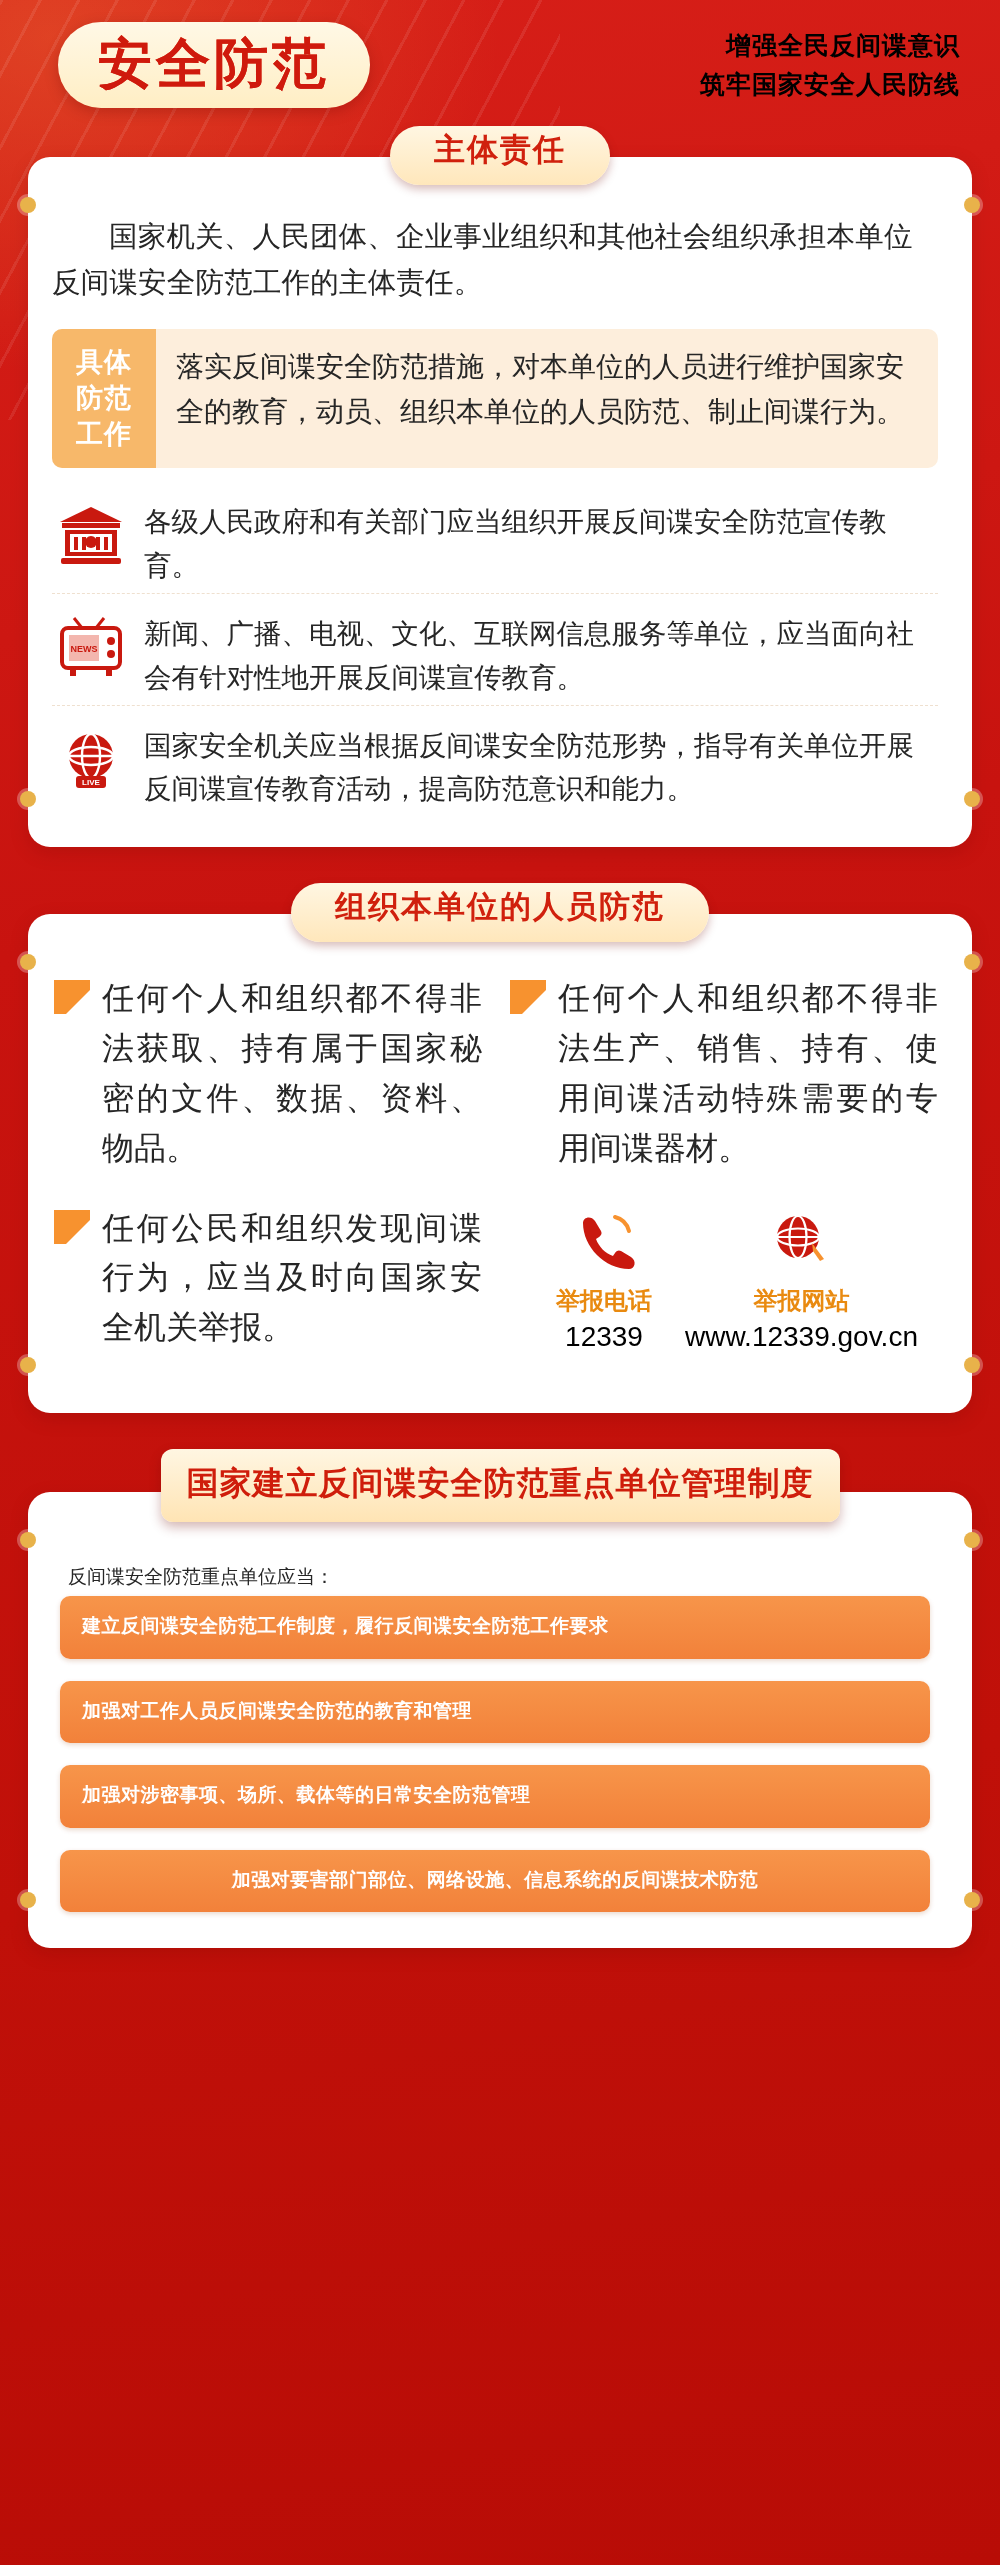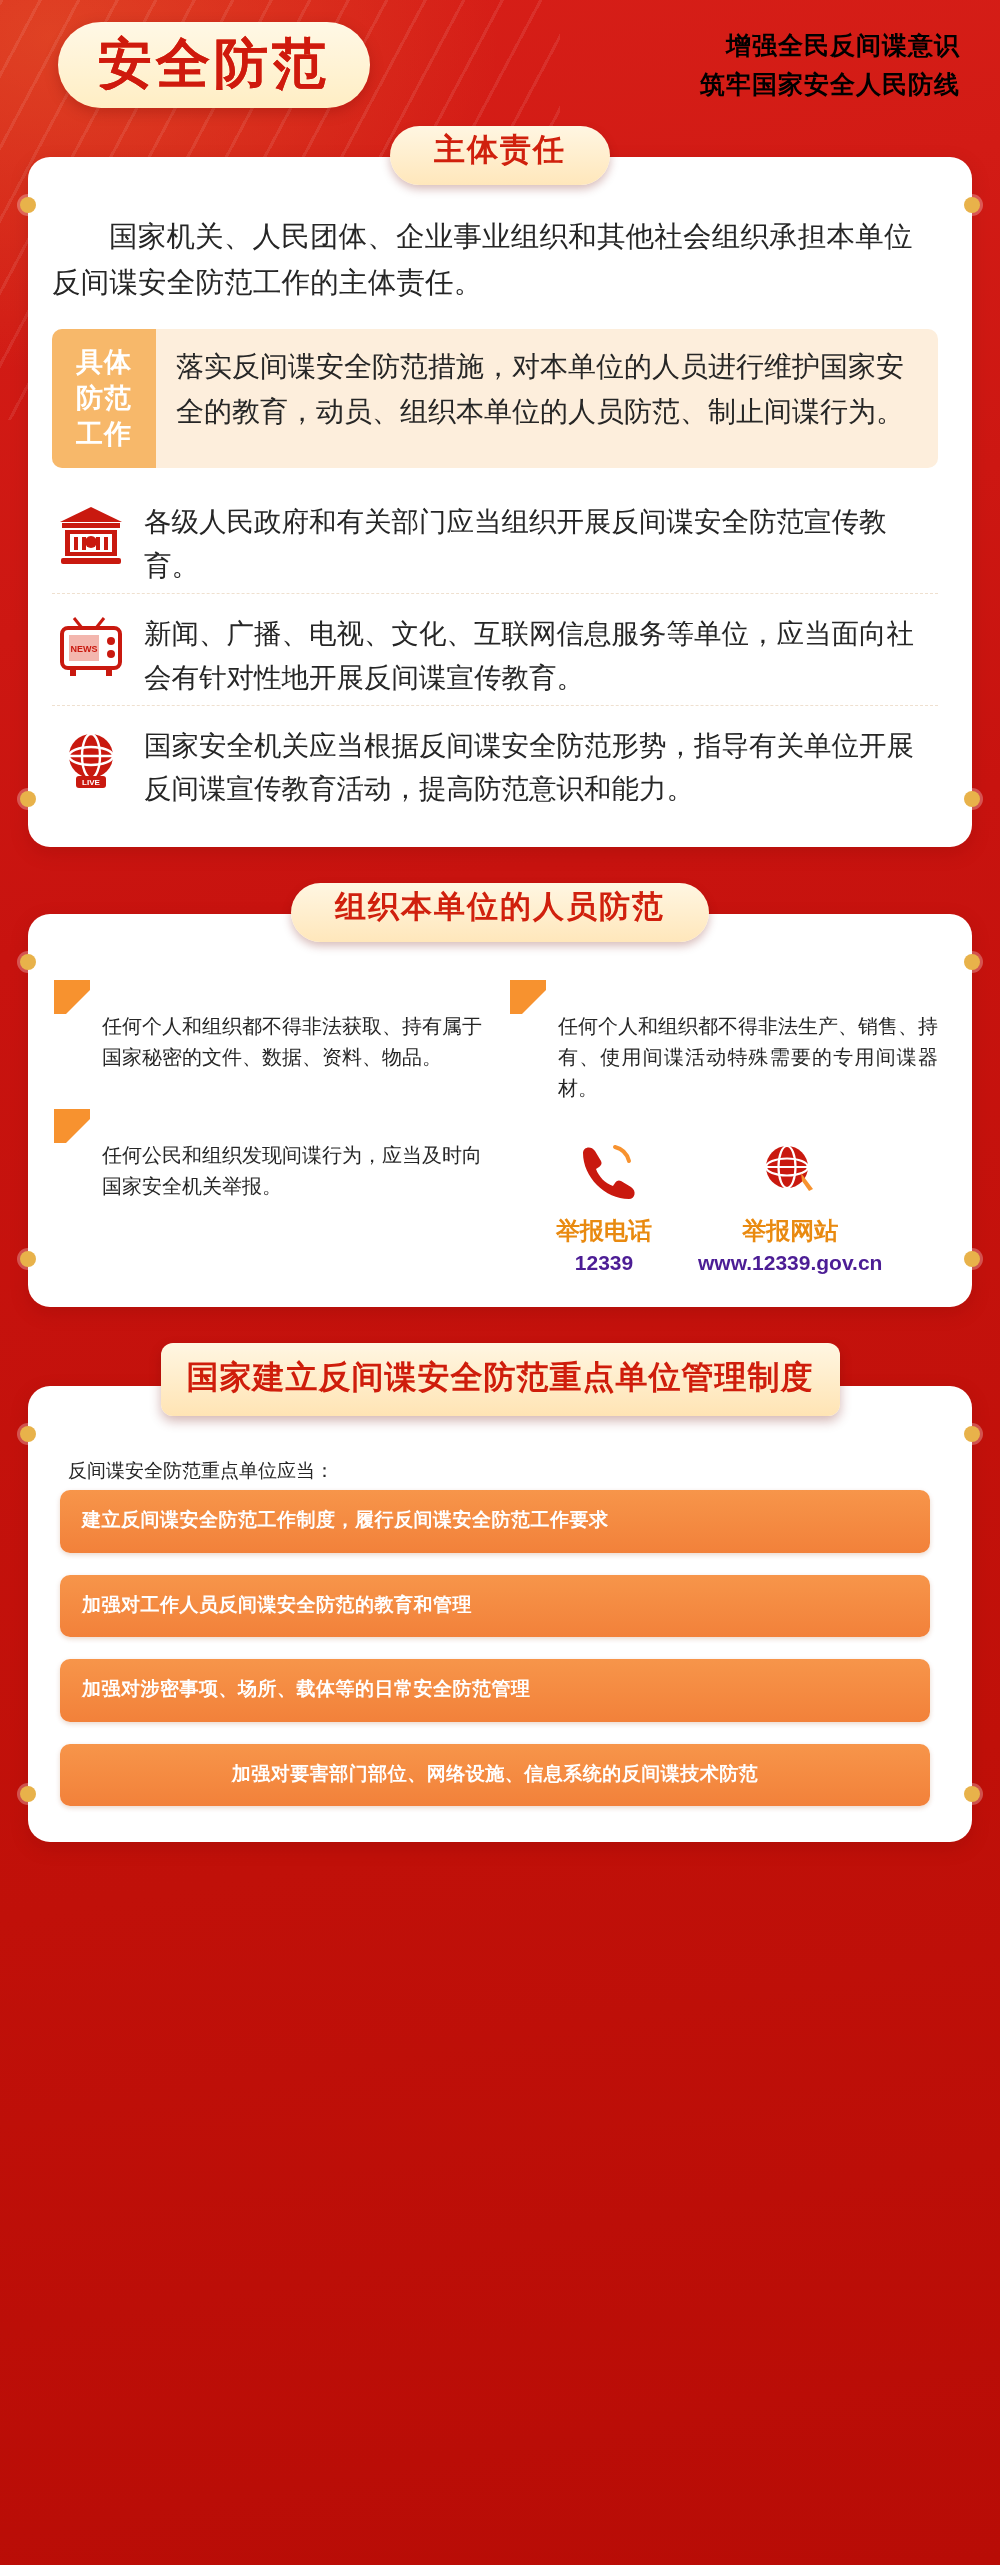--- a/index.html
+++ b/index.html
@@ -186,53 +186,51 @@
     align-items: flex-start;
     margin-bottom: 30px;
   }
   .flag {
     flex: 0 0 40px;
     width: 40px; height: 40px;
     margin-right: 10px;
     margin-top: 4px;
   }
   .flagitem .ftext {
-    font-size: 20px;
+    font-size: 32px;
     line-height: 1.56;
     color: #262626;
     text-align: justify;
-    margin-top: 37px;
   }
 
   
   .contacts {
     display: flex;
-    gap: 46px;
+    gap: 33px;
     padding-left: 48px;
     margin-top: 6px;
   }
   .contact { text-align: center; }
   .contact .cicon {
     width: 72px; height: 72px;
     margin: 0 auto 8px auto;
     display: flex; align-items: center; justify-content: center;
   }
   .contact .clabel {
     color: #e98a10;
     font-size: 24px;
     font-weight: bold;
     line-height: 1.4;
     white-space: nowrap;
   }
   .contact .cvalue {
-    color: #4c1d95;
-    font-size: 21px;
+    color: #000000;
+    font-size: 28px;
     line-height: 1.4;
     white-space: nowrap;
-    font-weight: bold;
   }
 
   
   .wide-badge-wrap {
     display: flex;
     justify-content: center;
     position: relative;
     z-index: 6;
     margin-bottom: -30px;
   }

